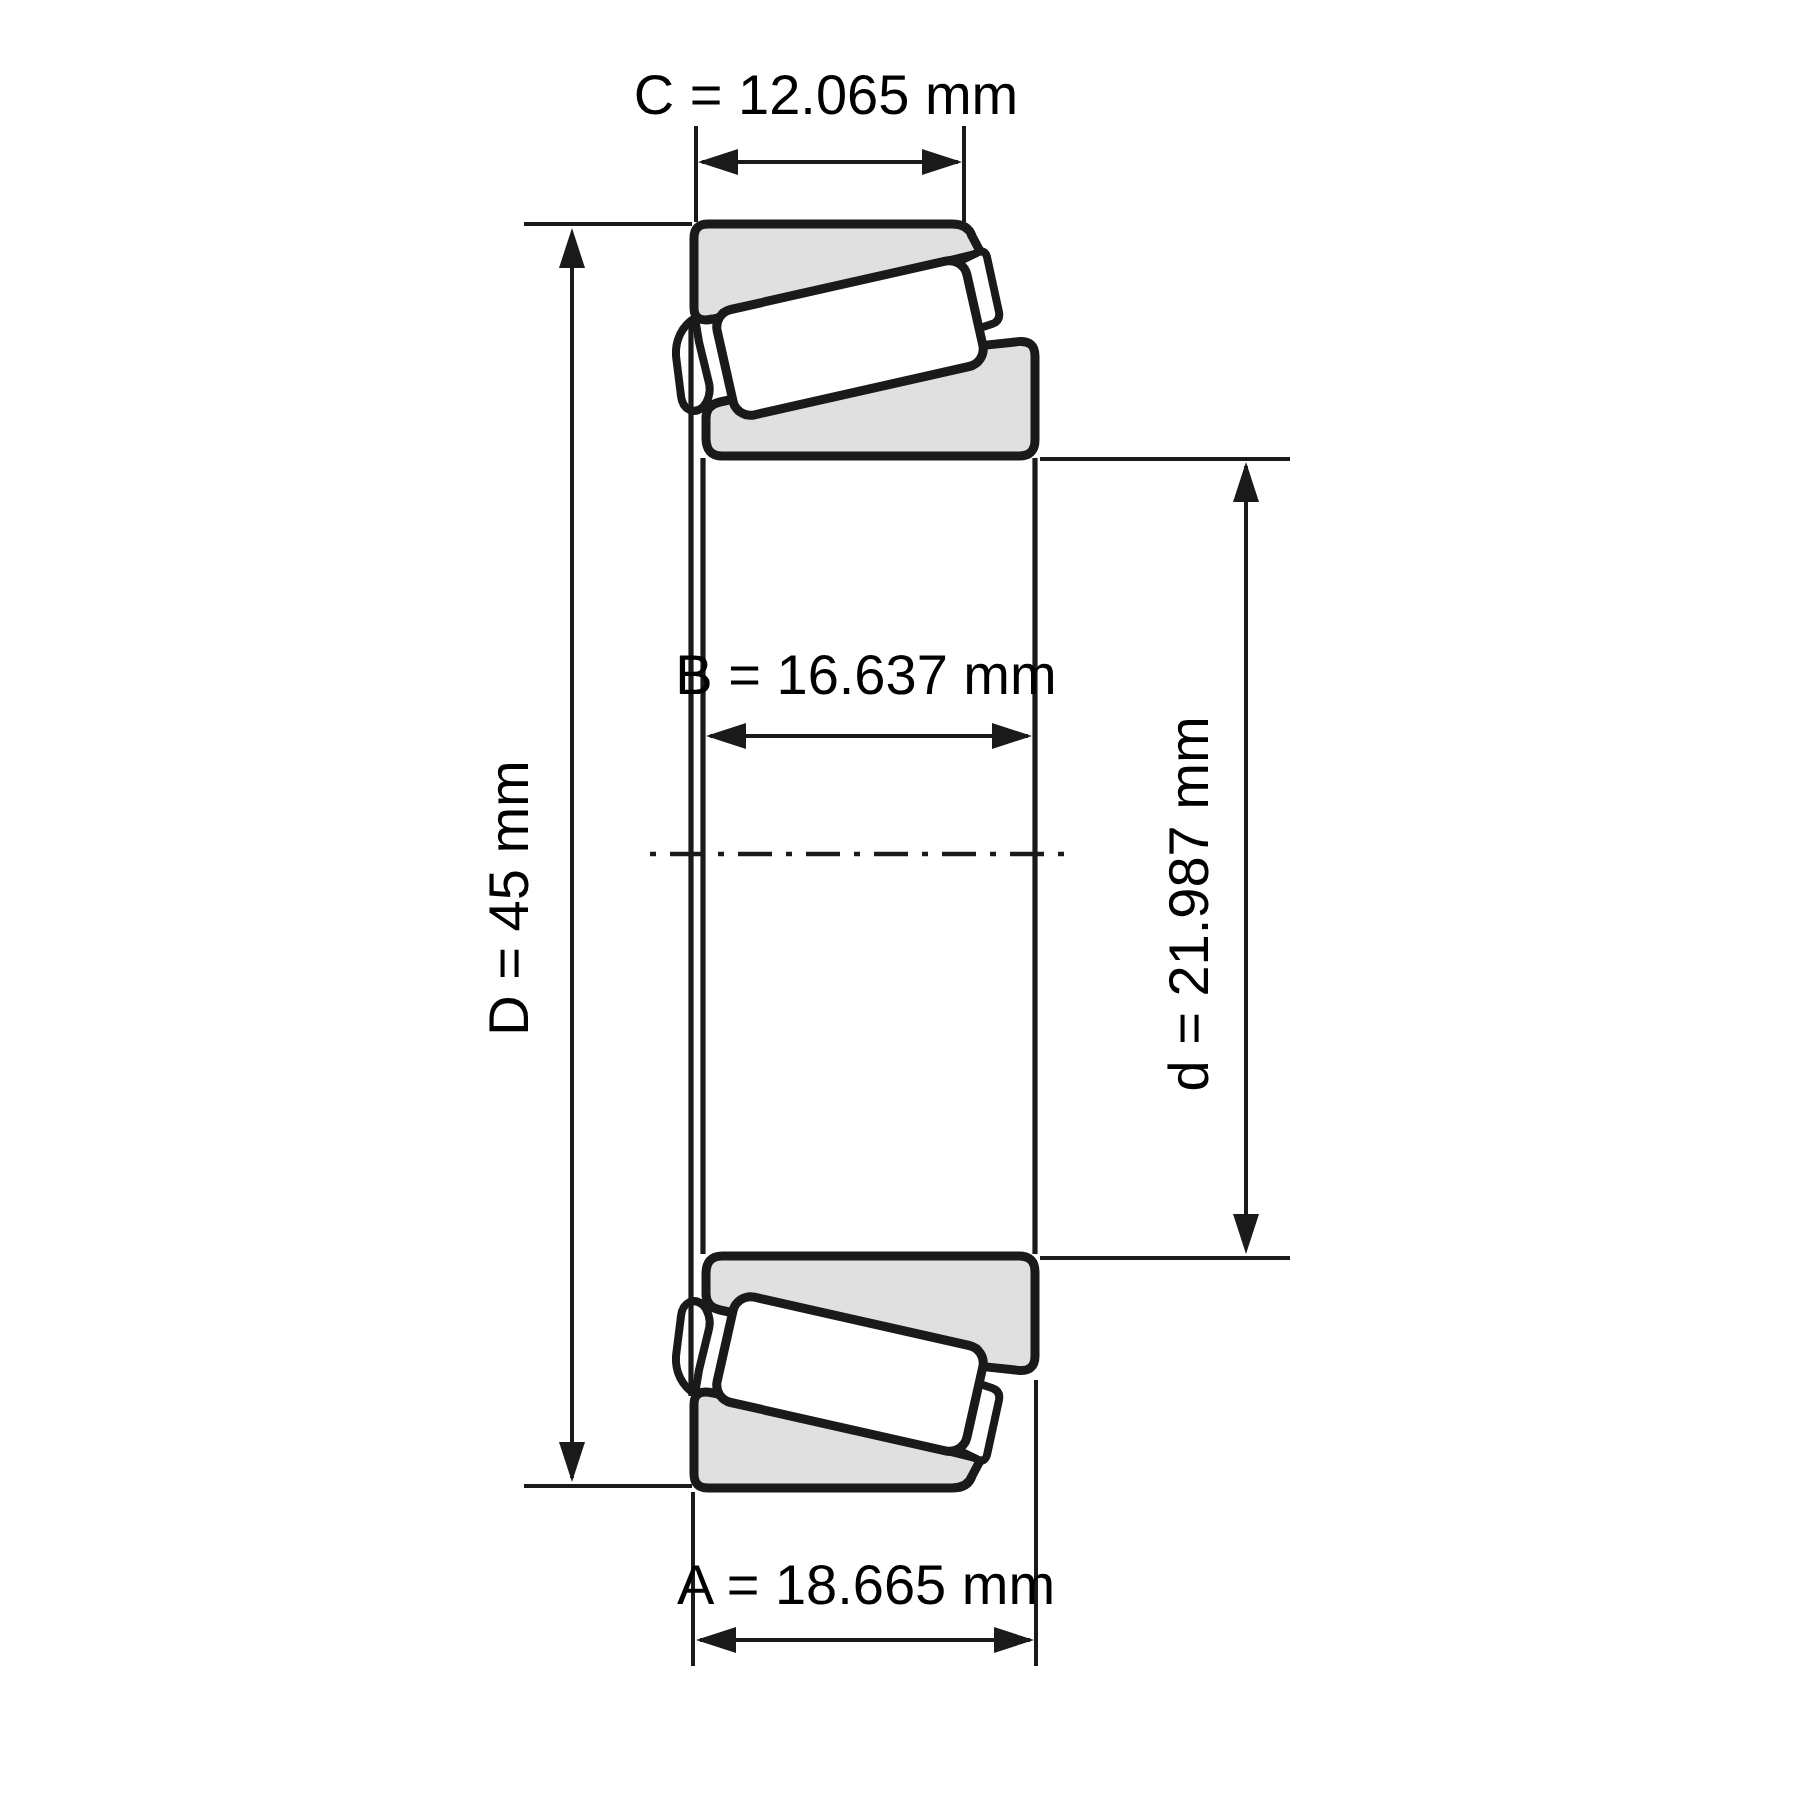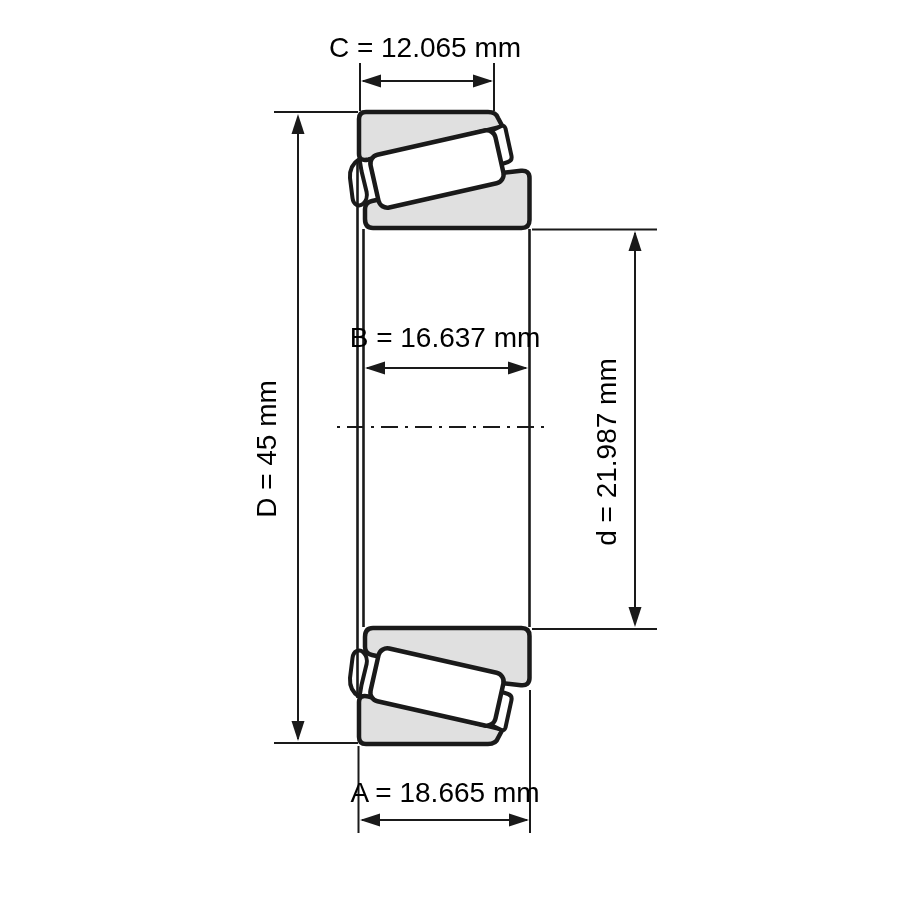--- a/index.html
+++ b/index.html
@@ -1,21 +1,21 @@
 <!DOCTYPE html>
 <html><head>
 <meta charset="utf-8">
 <style>
   html,body{margin:0;padding:0;}
   body{
     width:900px;height:900px;background:#ffffff;
     font-family:"Liberation Sans", sans-serif;
     position:relative;overflow:hidden;
   }
-  #stage{position:absolute;left:16px;top:0;width:785px;height:900px;}
+  #stage{position:absolute;left:4px;top:0;width:785px;height:900px;}
   svg{display:block;}
   .ring{fill:#e0e0e0;stroke:#1a1a1a;stroke-width:4.5;stroke-linejoin:round;}
   .roller{fill:#ffffff;stroke:#1a1a1a;stroke-width:4.5;stroke-linejoin:round;}
   .cage{fill:#ffffff;stroke:#1a1a1a;stroke-width:4;stroke-linejoin:round;}
   .edge{stroke:#1a1a1a;stroke-width:2.6;fill:none;}
   .dim{stroke:#1a1a1a;stroke-width:2;fill:none;}
   .arrow{fill:#1a1a1a;stroke:none;}
   .centerline{stroke:#1a1a1a;stroke-width:2.2;fill:none;stroke-dasharray:3 7 17 7;}
   .lbl{font-family:"Liberation Sans", sans-serif;font-size:28px;fill:#000000;}
 </style>

